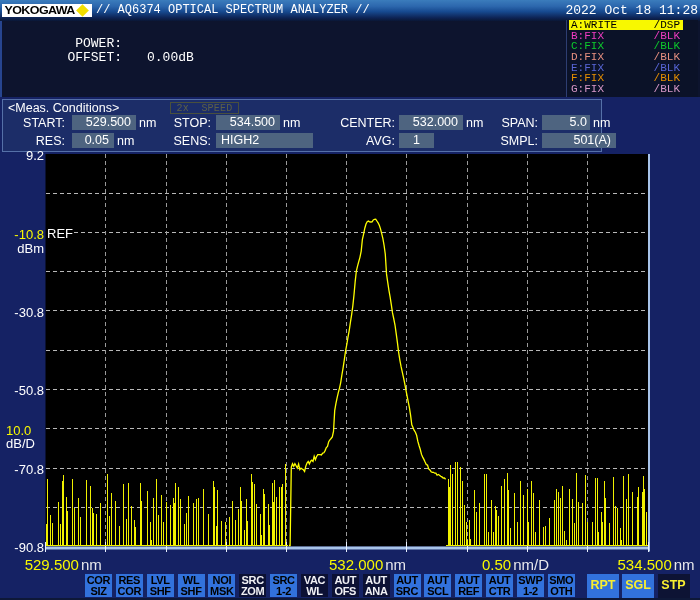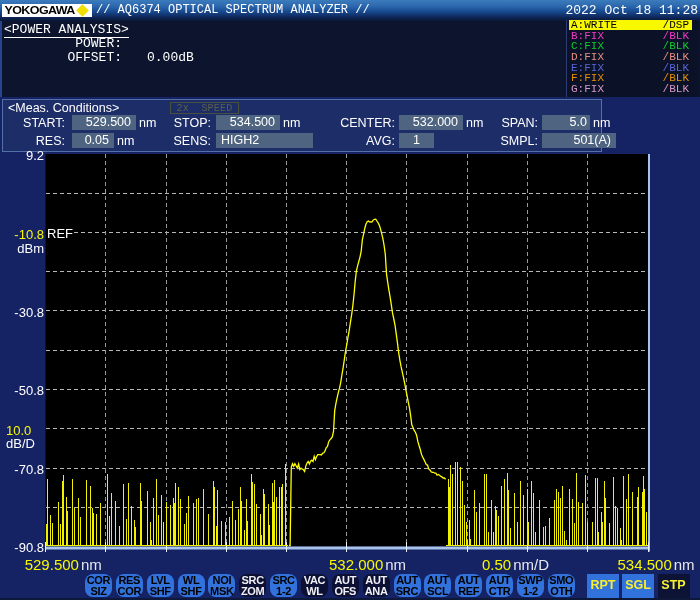--- a/index.html
+++ b/index.html
@@ -15,60 +15,59 @@
 #hdate { position:absolute; right:2px; top:3px; font-family:"Liberation Mono",monospace; font-size:13px; color:#fff; }
 
 #powerstrip { position:absolute; left:0; top:21px; width:700px; height:76px; background:#0d142e; }
 #pa { position:absolute; left:4px; top:1px; font-family:"Liberation Mono",monospace; font-size:13px;
   color:#fff; border-bottom:1px solid #fff; padding-bottom:0px; }
 .palab { position:absolute; width:122px; text-align:right; font-family:"Liberation Mono",monospace; font-size:13px; color:#fff; }
 .paval { position:absolute; left:147px; font-family:"Liberation Mono",monospace; font-size:13px; color:#fff; }
 
 #tracelist { position:absolute; left:566px; top:19.5px; width:132px; height:77px; background:#0b1228; border-left:1px solid #2e3e72;}
 .trow { height:10.7px; display:flex; justify-content:space-between; align-items:center;
-  font-family:"Liberation Mono",monospace; font-size:11px; margin:0 6px 0 2px; padding:0 3px 0 2px; }
+  font-family:"Liberation Mono",monospace; font-size:11px; margin:0 15px 0 2px; padding:0 3px 0 2px; }
 .row-a { background:#f8f800; color:#000 !important; }
 
 #meas { position:absolute; left:2px; top:98.5px; width:600px; height:53px; background:#1c2d68; border:1px solid #5570a8; }
 #meastitle { position:absolute; left:5px; top:1px; font-size:12.5px; color:#fff; }
 #speed { position:absolute; left:167px; top:2px; width:69px; height:12px; border:1px solid #49503e;
   color:#5d6048; font-family:"Liberation Mono",monospace; font-size:10px; text-align:center; line-height:11px; letter-spacing:0.2px;}
 .mlab { position:absolute; text-align:right; font-size:12.5px; color:#fff; }
 .mbox { position:absolute; background:#4e6480; color:#fff; font-size:12.5px; height:15px; line-height:15px; }
 .munit { position:absolute; font-size:12.5px; color:#fff; }
 
 #gsvg { position:absolute; left:0; top:0; }
 
 .ylab { position:absolute; left:0; width:44px; text-align:right; font-size:13px; }
 .ylab-l { position:absolute; left:6px; font-size:13px; }
 .xlab { position:absolute; top:555.5px; font-size:15px; }
 .xlab .y { color:#f8f800; }
 .xlab .w { color:#e8e8ec; margin-left:2px; }
 
 .btn { position:absolute; top:573.5px; width:27px; height:23.5px; background:#3272dc; color:#000;
-  font-size:11px; font-weight:bold; text-align:center; line-height:10.5px; padding-top:1.5px; letter-spacing:-0.3px;border-radius:8px;}
+  font-size:11px; font-weight:bold; text-align:center; line-height:10.5px; padding-top:1.5px; letter-spacing:-0.3px;}
 .btn.dark { background:#0c1134; color:#f0f0f4; }
 .bigbtn { position:absolute; top:573.5px; width:32px; height:24px; background:#3272dc; color:#f8ee30;
   font-size:12.5px; font-weight:bold; text-align:center; line-height:23px; }
 .bigbtn.dark { background:#0d1334; }
 #botstrip { position:absolute; left:0; top:598px; width:700px; height:2px; background:#0e1838; }
 </style></head>
 <body>
 <div id="header">
   <div id="logo">
       <span id="logotxt">YOKOGAWA</span>
       <div id="diamond"></div>
     </div>
   <div id="htitle">// AQ6374 OPTICAL SPECTRUM ANALYZER //</div>
   <div id="hdate">2022 Oct 18 11:28</div>
 </div>
 
 <div id="powerstrip">
   <div style="position:absolute;left:0;top:0;width:2px;height:76px;background:#27458f"></div>
-  <div id="pa">&lt;POWER ANALYSIS&gt;</div>
   <div class="palab" style="top:14.5px">POWER:</div>
   <div class="palab" style="top:28.5px">OFFSET:</div>
   <div class="paval" style="top:28.5px">0.00dB</div>
 </div>
 
 <div id="tracelist">
 <div class="trow row-a" style="color:#000000;">
       <span>A:WRITE</span>
       <span>/DSP</span>
     </div>

